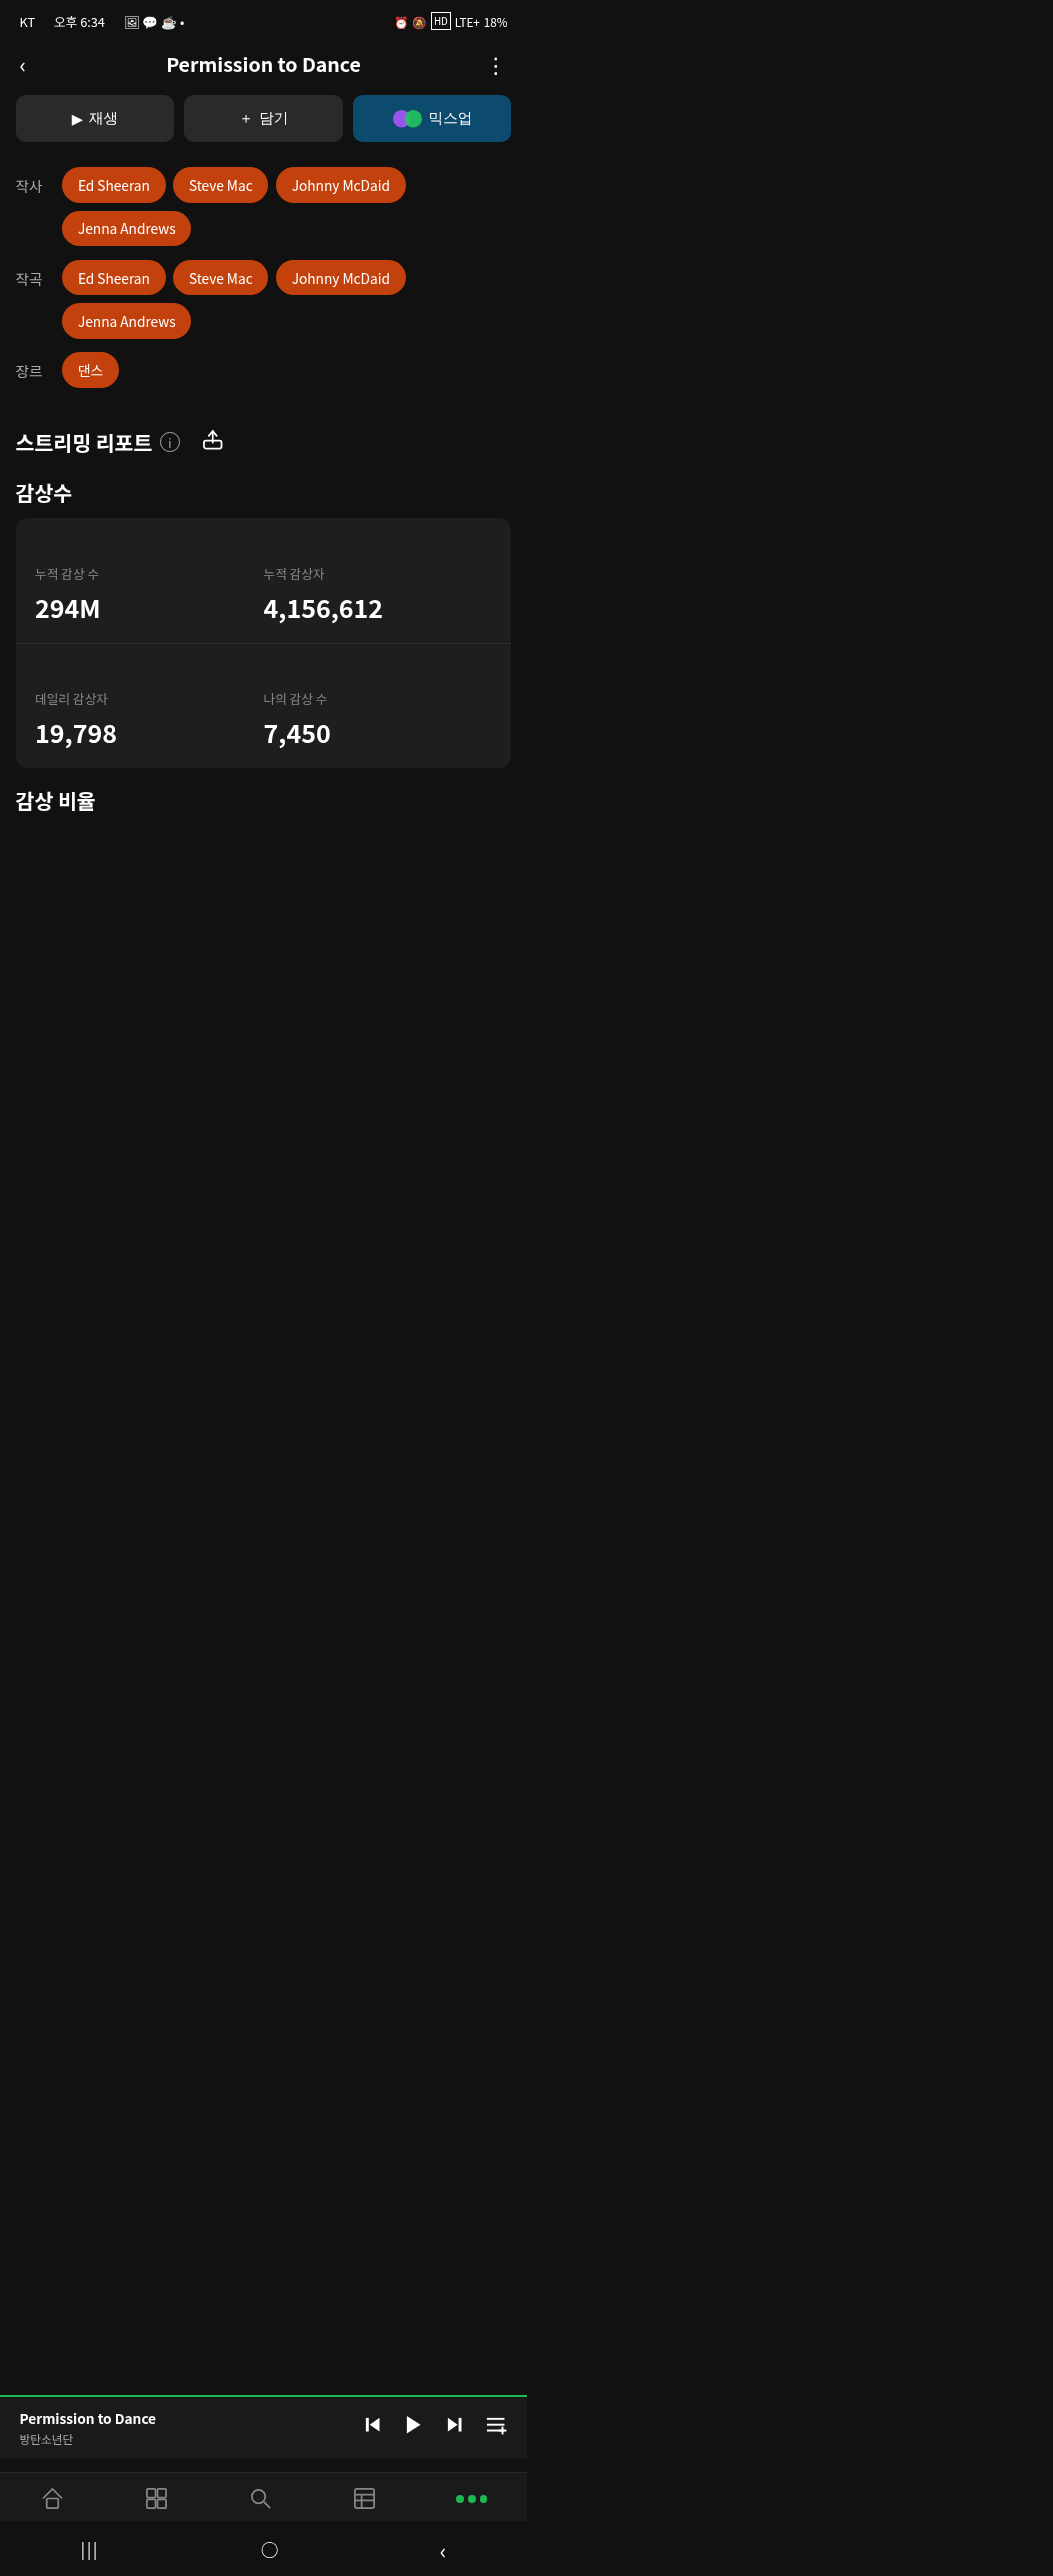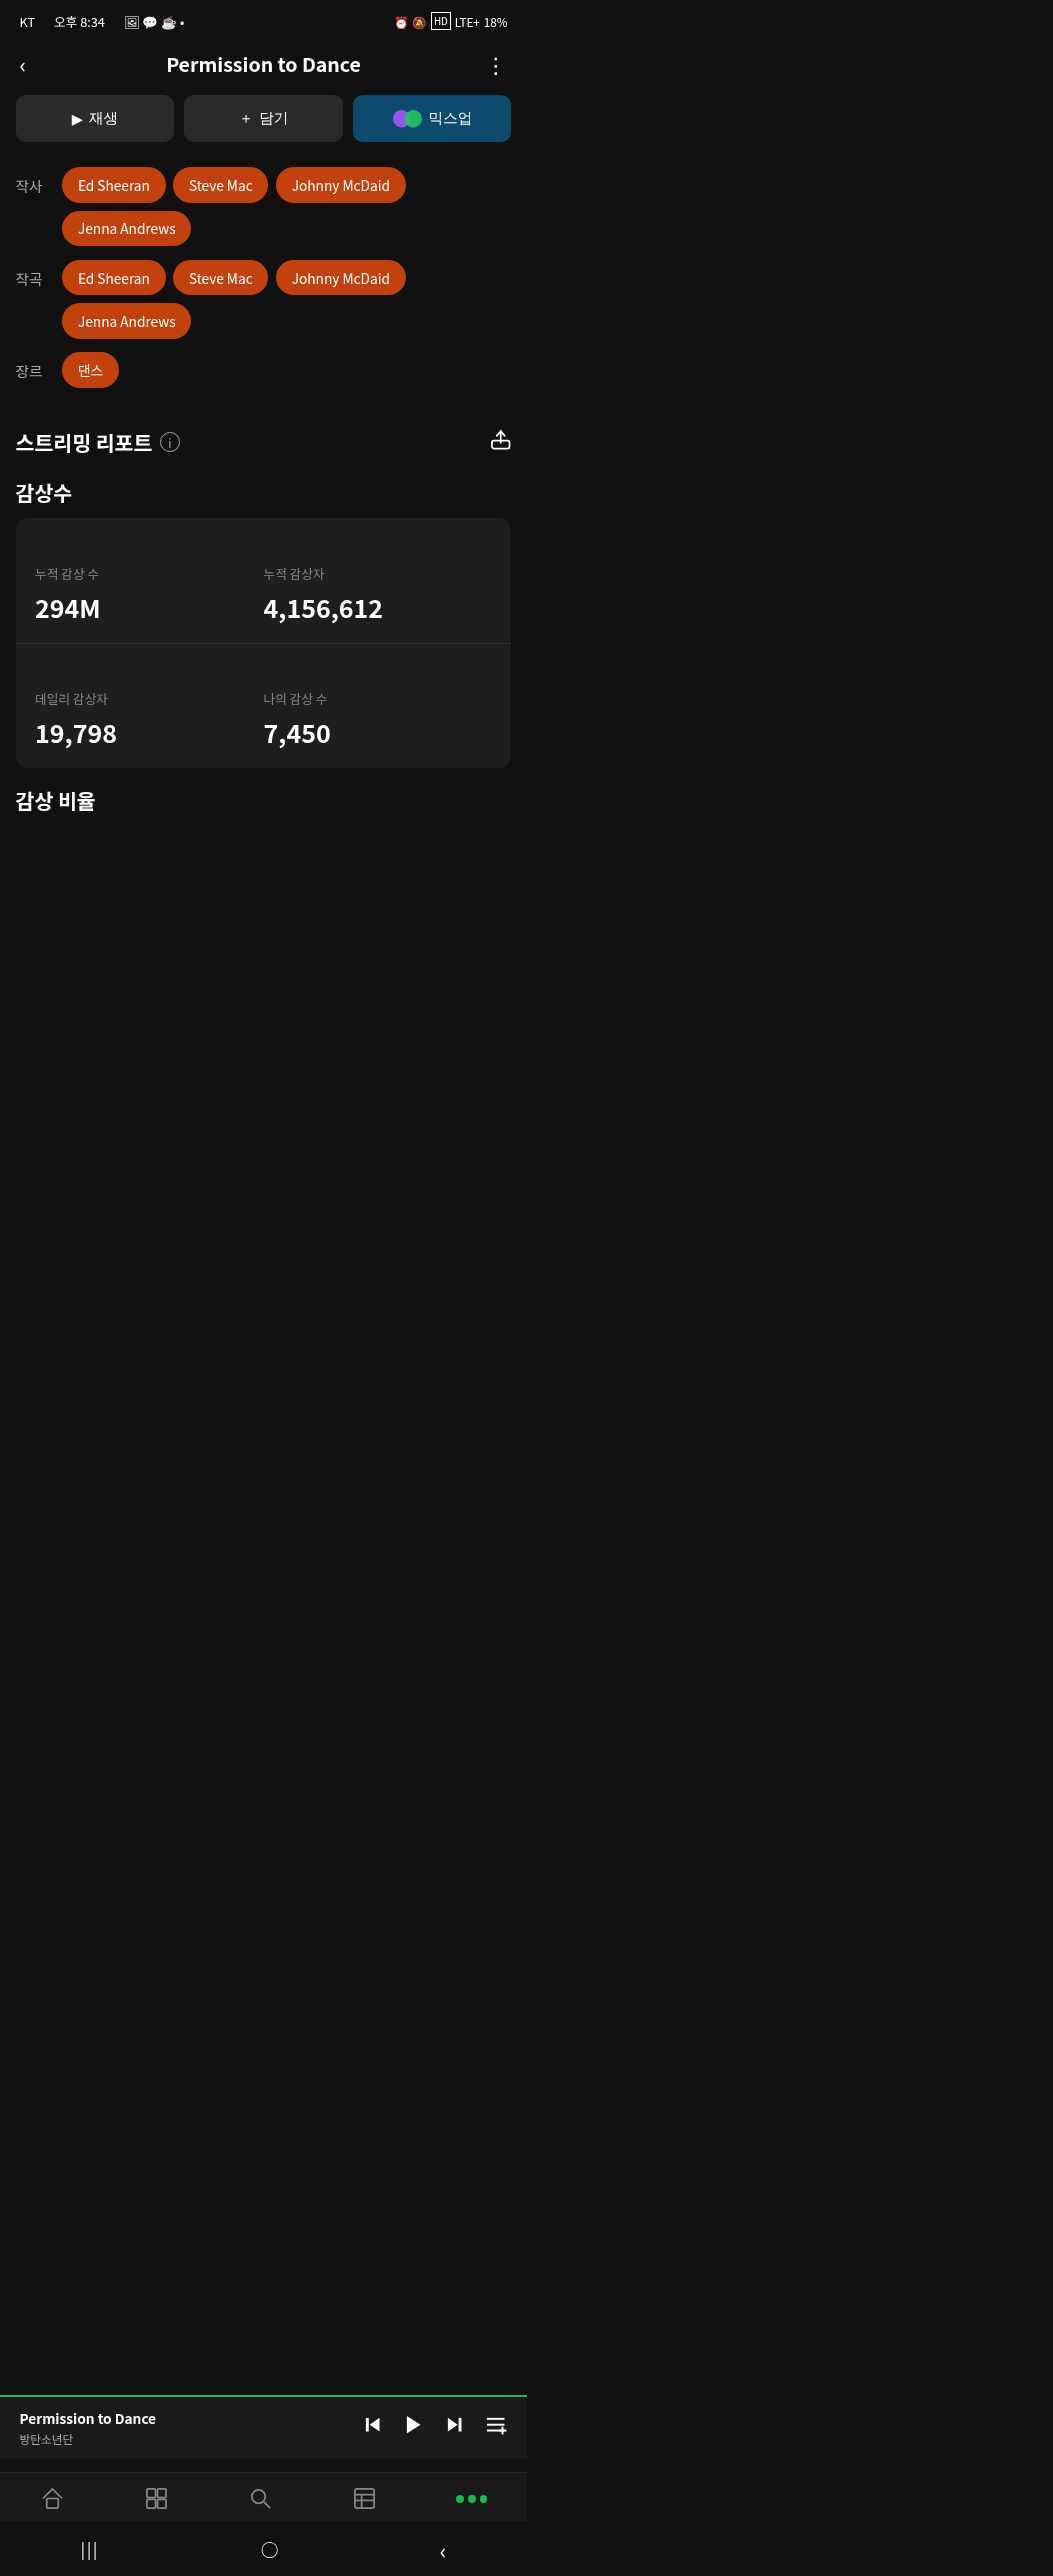--- a/index.html
+++ b/index.html
@@ -107,21 +107,20 @@
       padding: 7.8px 15.6px;
       font-size: 13.7px;
       color: #ffffff;
       cursor: pointer;
     }
 
     
     .section-header {
       display: flex;
       align-items: center;
-      justify-content: space-between;
       padding: 19.5px 15.6px 9.8px;
       gap: 22px;
     }
     .section-title-row {
       display: flex;
       align-items: center;
       gap: 7.8px;
     }
     .section-title {
       font-size: 20.5px;
@@ -277,21 +276,21 @@
       width: 31px;
       height: 19.5px;
     }
   </style>
 </head>
 <body>
 
 <div class="status-bar">
   <div class="status-left">
     <span>KT</span>
-    <span>오후 8:34</span>
+    <span>오후 6:34</span>
     <span>🖼 💬 ☕ •</span>
   </div>
   <div class="status-right">
     <span>⏰</span>
     <span>🔕</span>
     <span style="font-size:9.8px;border:1px solid #fff;padding:1px 2px;">HD</span>
     <span>LTE+</span>
     <span>18%</span>
   </div>
 </div>

